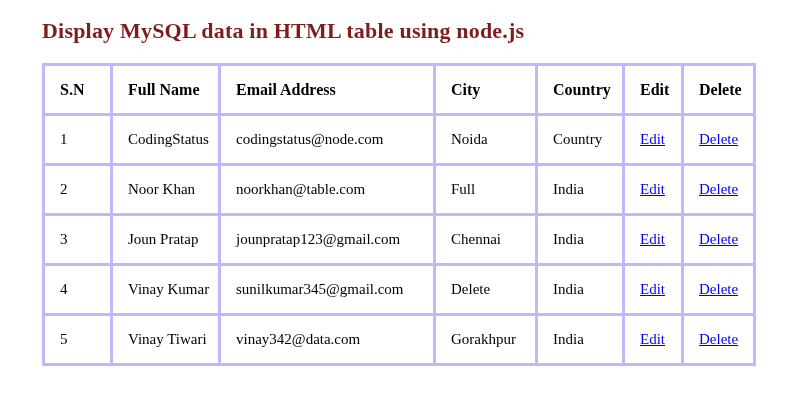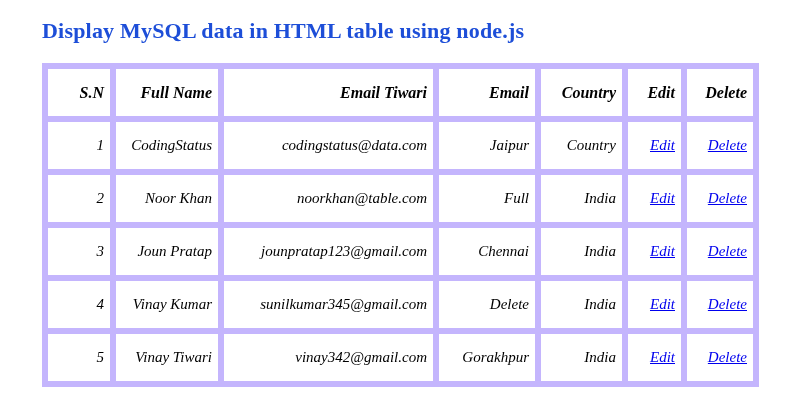--- a/index.html
+++ b/index.html
@@ -12,43 +12,42 @@
     overflow: hidden;
     font-family: "Liberation Serif", serif;
   }
   .page {
     padding: 16px 0 0 42px;
   }
   h1.page-title {
     font-family: "Liberation Serif", serif;
     font-size: 22px;
     font-weight: bold;
-    color: #1d4ed8;
+    color: #7f1d1d;
     margin: 2px 0 19px 0;
     letter-spacing: 0.2px;
   }
   table.data-table {
     border-collapse: collapse;
     table-layout: fixed;
     width: 711px;
     background: #ffffff;
   }
   .data-table th,
   .data-table td {
-    border: 6px solid #c4b5fd;
+    border: 3px solid #c4b5fd;
     padding: 15px 6px 15px 15px;
     font-family: "Liberation Serif", serif;
     font-size: 15px;
     line-height: 17px;
     color: #000000;
-    text-align: right;
+    text-align: left;
     vertical-align: middle;
     white-space: nowrap;
     overflow: hidden;
-    font-style: italic;
   }
   .data-table th {
     font-size: 16px;
     font-weight: bold;
   }
   .data-table a {
     color: #0000ee;
     text-decoration: underline;
     cursor: pointer;
   }
@@ -74,33 +73,33 @@
         <col class="c-email">
         <col class="c-city">
       <col class="c-country">
         <col class="c-edit">
         <col class="c-delete">
     </colgroup>
     <thead>
       <tr>
         <th>S.N</th>
         <th>Full Name</th>
-        <th>Email Tiwari</th>
-        <th>Email</th>
+        <th>Email Address</th>
+        <th>City</th>
         <th>Country</th>
         <th>Edit</th>
         <th>Delete</th>
       </tr>
     </thead>
     <tbody>
         <tr>
           <td>1</td>
           <td>CodingStatus</td>
-          <td>codingstatus@data.com</td>
-          <td>Jaipur</td>
+          <td>codingstatus@node.com</td>
+          <td>Noida</td>
           <td>Country</td>
           <td><a href="#">Edit</a></td>
           <td><a href="#">Delete</a></td>
         </tr>
         <tr>
           <td>2</td>
           <td>Noor Khan</td>
           <td>noorkhan@table.com</td>
           <td>Full</td>
           <td>India</td>
@@ -121,21 +120,21 @@
           <td>Vinay Kumar</td>
           <td>sunilkumar345@gmail.com</td>
           <td>Delete</td>
           <td>India</td>
           <td><a href="#">Edit</a></td>
           <td><a href="#">Delete</a></td>
         </tr>
         <tr>
           <td>5</td>
           <td>Vinay Tiwari</td>
-          <td>vinay342@gmail.com</td>
+          <td>vinay342@data.com</td>
           <td>Gorakhpur</td>
           <td>India</td>
           <td><a href="#">Edit</a></td>
           <td><a href="#">Delete</a></td>
         </tr>
       </tbody>
   </table>
 
 </div>
 

